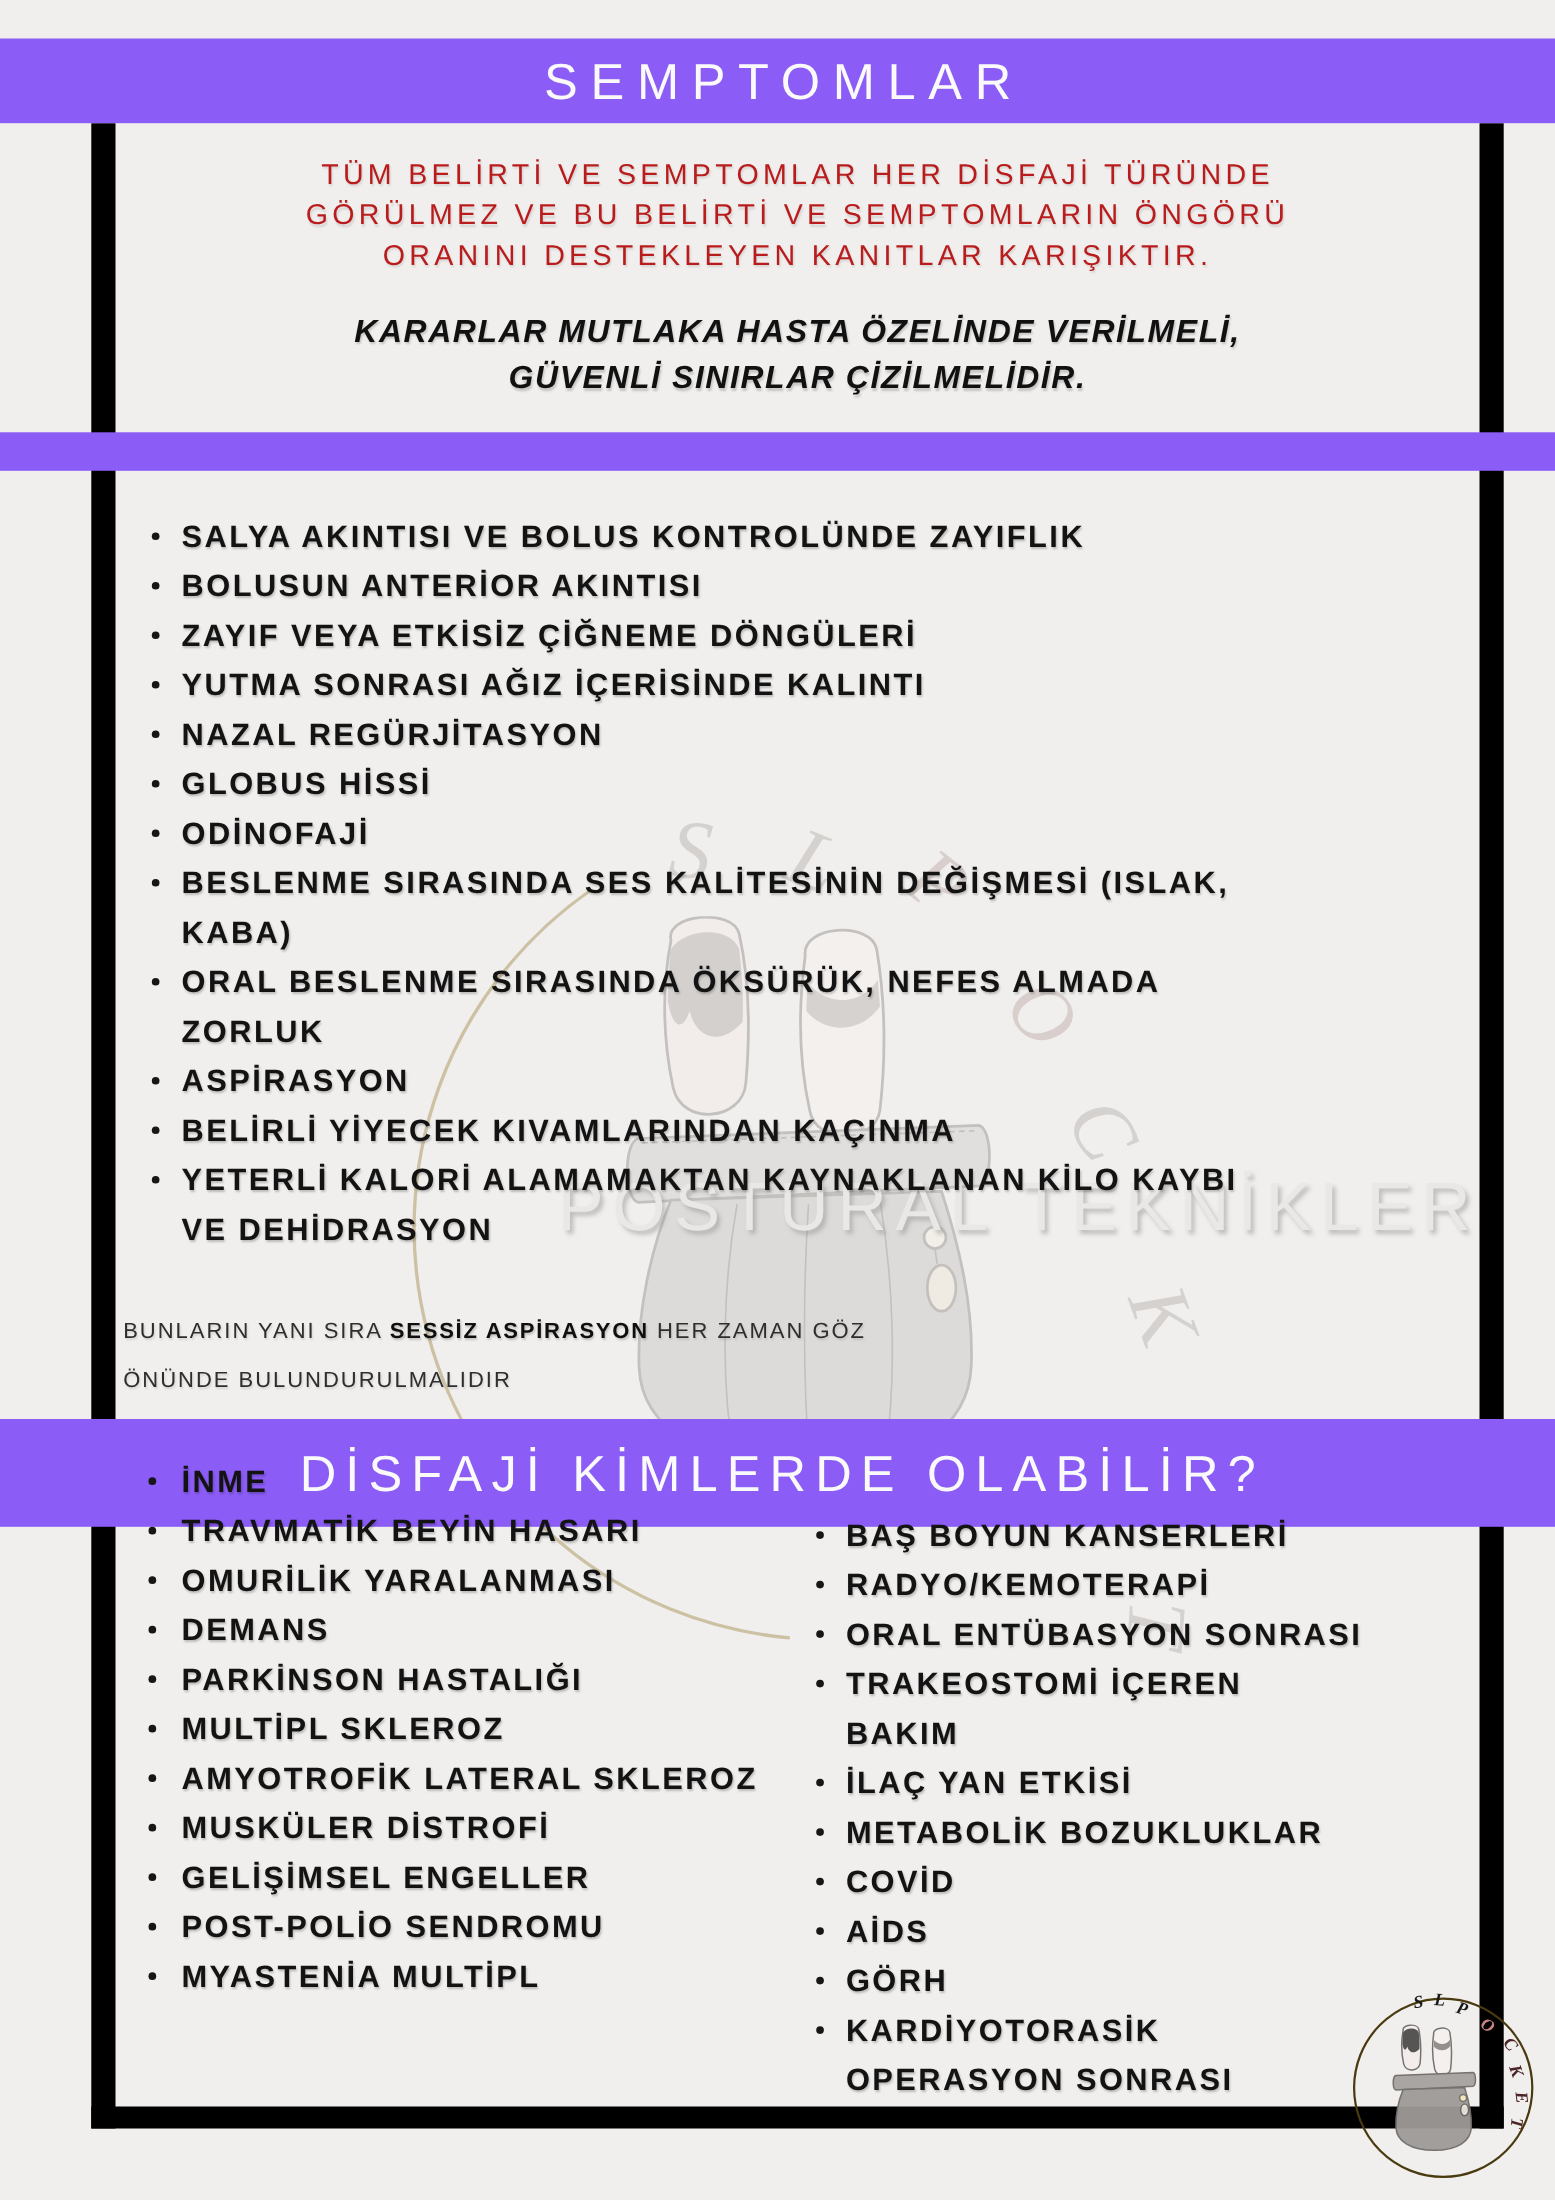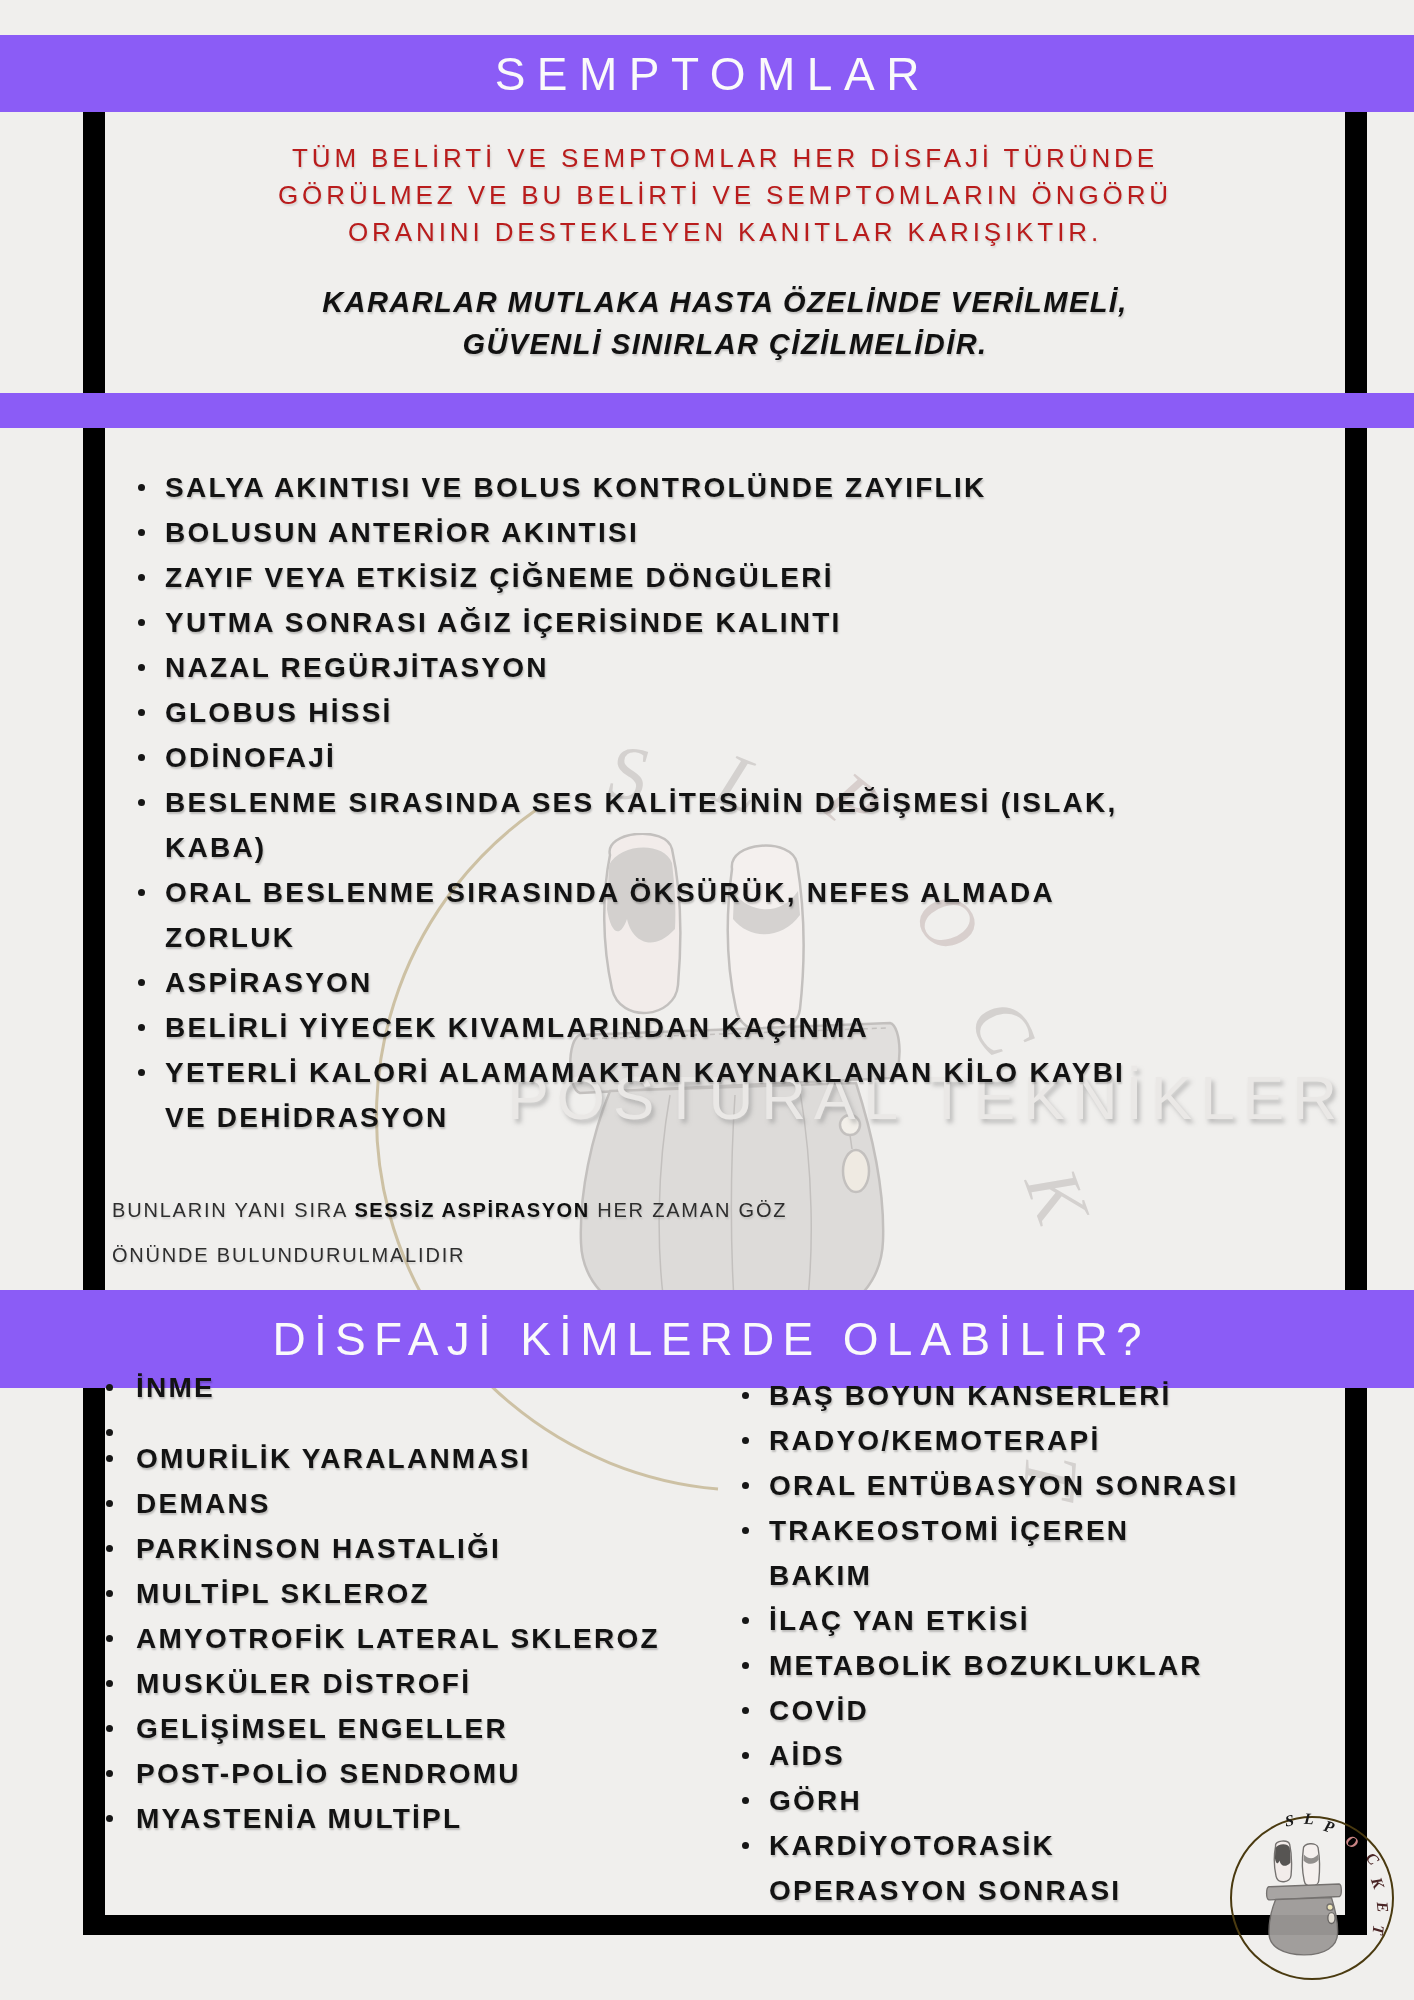--- a/index.html
+++ b/index.html
@@ -47,21 +47,21 @@
   ul.blist{list-style:none;margin:0;padding:0;position:absolute;}
   ul.blist li{display:flex;align-items:flex-start;}
   .dot{flex:0 0 7px;width:7px;height:7px;border-radius:50%;background:#161616;margin-top:19px;}
   .txt{
     white-space:pre-line;color:#131313;font-weight:700;
     font-size:28px;line-height:45px;letter-spacing:0.08em;
     text-shadow:1px 2px 2px rgba(0,0,0,0.22);
   }
   #symptom-list{left:105px;top:465px;width:1230px;padding-left:33px;}
   #symptom-list .txt{margin-left:20px;}
-  #col-left{left:105px;top:1365px;width:625px;padding-left:1px;}
+  #col-left{left:105px;top:1324px;width:625px;padding-left:30px;}
   #col-left .txt{margin-left:23px;}
   #col-right{left:732px;top:1373px;width:608px;padding-left:10px;}
   #col-right .txt{margin-left:20px;}
 
   
   .note{
     position:absolute;left:112px;top:1168px;width:1200px;
     white-space:pre-line;font-size:20px;line-height:45px;letter-spacing:0.09em;
     color:#2e2e2e;font-weight:400;text-shadow:1px 2px 2px rgba(0,0,0,0.12);
   }
@@ -245,20 +245,21 @@
 
   <ul class="blist" id="col-left">
 
       <li>
         <span class="dot"></span>
         <span class="txt">İNME</span>
       </li>
 
       <li>
         <span class="dot"></span>
+        <span class="txt">TRAVMATİK BEYİN HASARI</span>
       </li>
 
       <li>
         <span class="dot"></span>
         <span class="txt">OMURİLİK YARALANMASI</span>
       </li>
 
       <li>
         <span class="dot"></span>
         <span class="txt">DEMANS</span>

